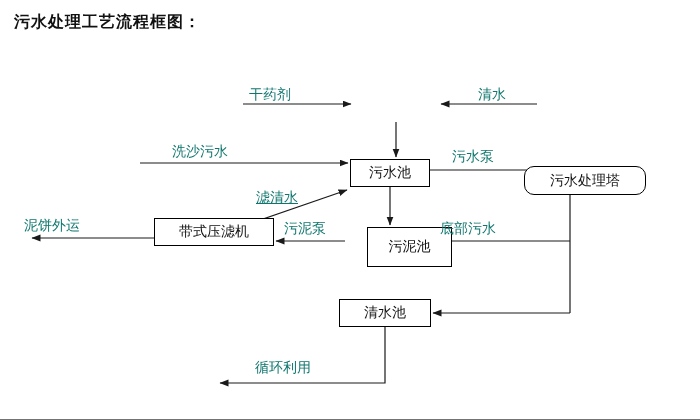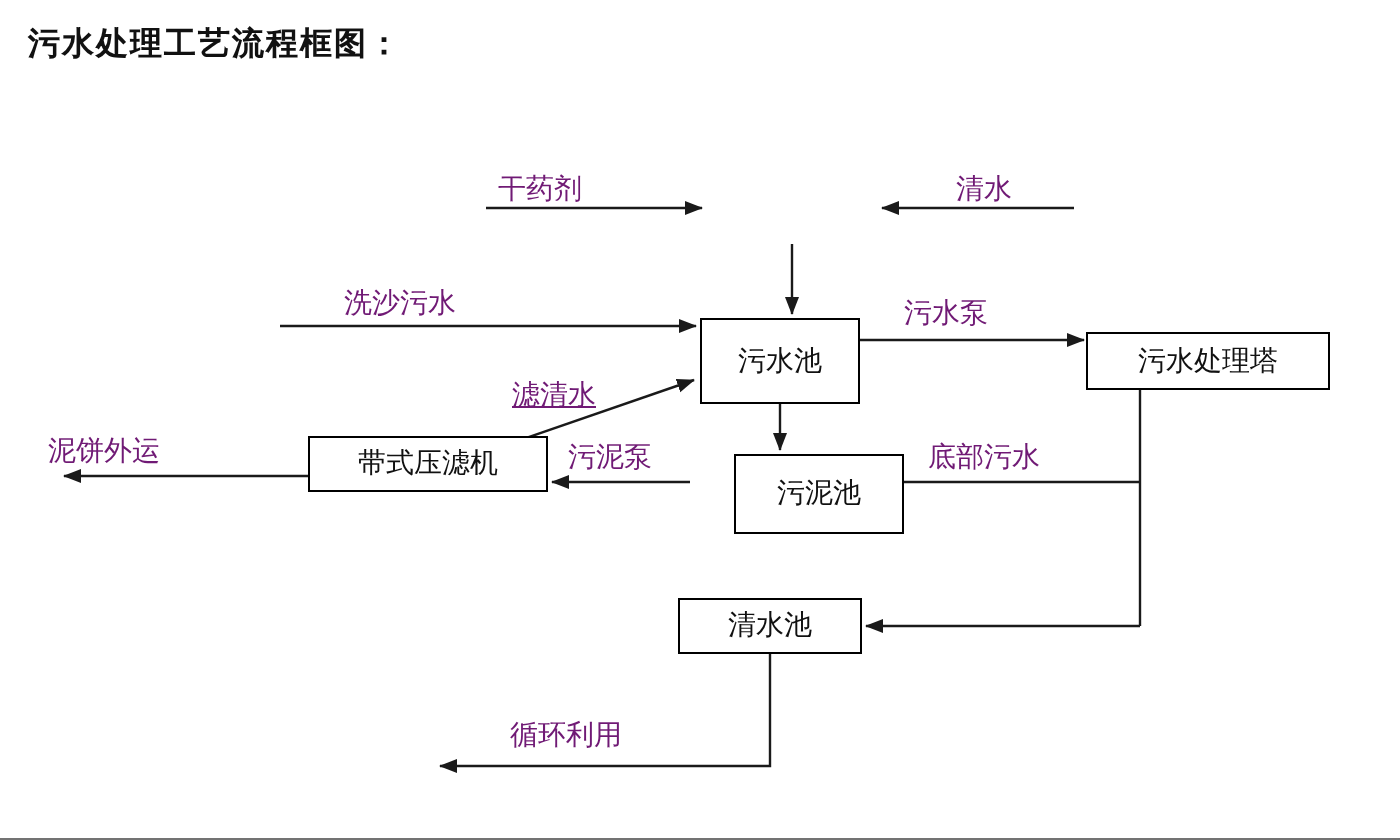--- a/index.html
+++ b/index.html
@@ -35,38 +35,38 @@
     display: flex;
     align-items: center;
     justify-content: center;
     font-size: 14px;
     color: #111111;
     white-space: nowrap;
   }
   .edge-label {
     position: absolute;
     font-size: 14px;
-    color: #701a75;
+    color: #0f766e;
     white-space: nowrap;
   }
   
   .n-dosing        { left: 353px; top: 94px;  width: 86px;  height: 28px; }
-  .n-sewage-pool   { left: 350px; top: 159px; width: 80px;  height: 43px; }
-  .n-tower         { left: 543px; top: 166px; width: 122px; height: 29px; }
+  .n-sewage-pool   { left: 350px; top: 159px; width: 80px;  height: 28px; }
+  .n-tower         { left: 524px; top: 166px; width: 122px; height: 29px; border-radius: 10px; }
   .n-sludge-pool   { left: 345px; top: 227px; width: 85px;  height: 40px; margin-left: 22px; }
   .n-belt-press    { left: 154px; top: 218px; width: 120px; height: 28px; }
   .n-clean-pool    { left: 339px; top: 299px; width: 92px;  height: 28px; align-items: center; }
   
   .l-dry-chemical  { left: 249px; top: 86px; }
   .l-clean-water   { left: 478px; top: 86px; }
   .l-sand-sewage   { left: 172px; top: 143px; }
   .l-sewage-pump   { left: 452px; top: 148px; }
   .l-filtered      { left: 256px; top: 189px; text-decoration: underline; }
   .l-sludge-pump   { left: 284px; top: 220px; }
-  .l-bottom-sewage { left: 464px; top: 220px; }
+  .l-bottom-sewage { left: 440px; top: 220px; }
   .l-mud-cake      { left: 24px;  top: 217px; }
   .l-recycle       { left: 255px; top: 359px; }
 </style>
 </head>
 <body>
 
 <div class="canvas">
 
   <svg class="flow-svg" viewBox="0 0 700 420" xmlns="http://www.w3.org/2000/svg">
     <defs>

